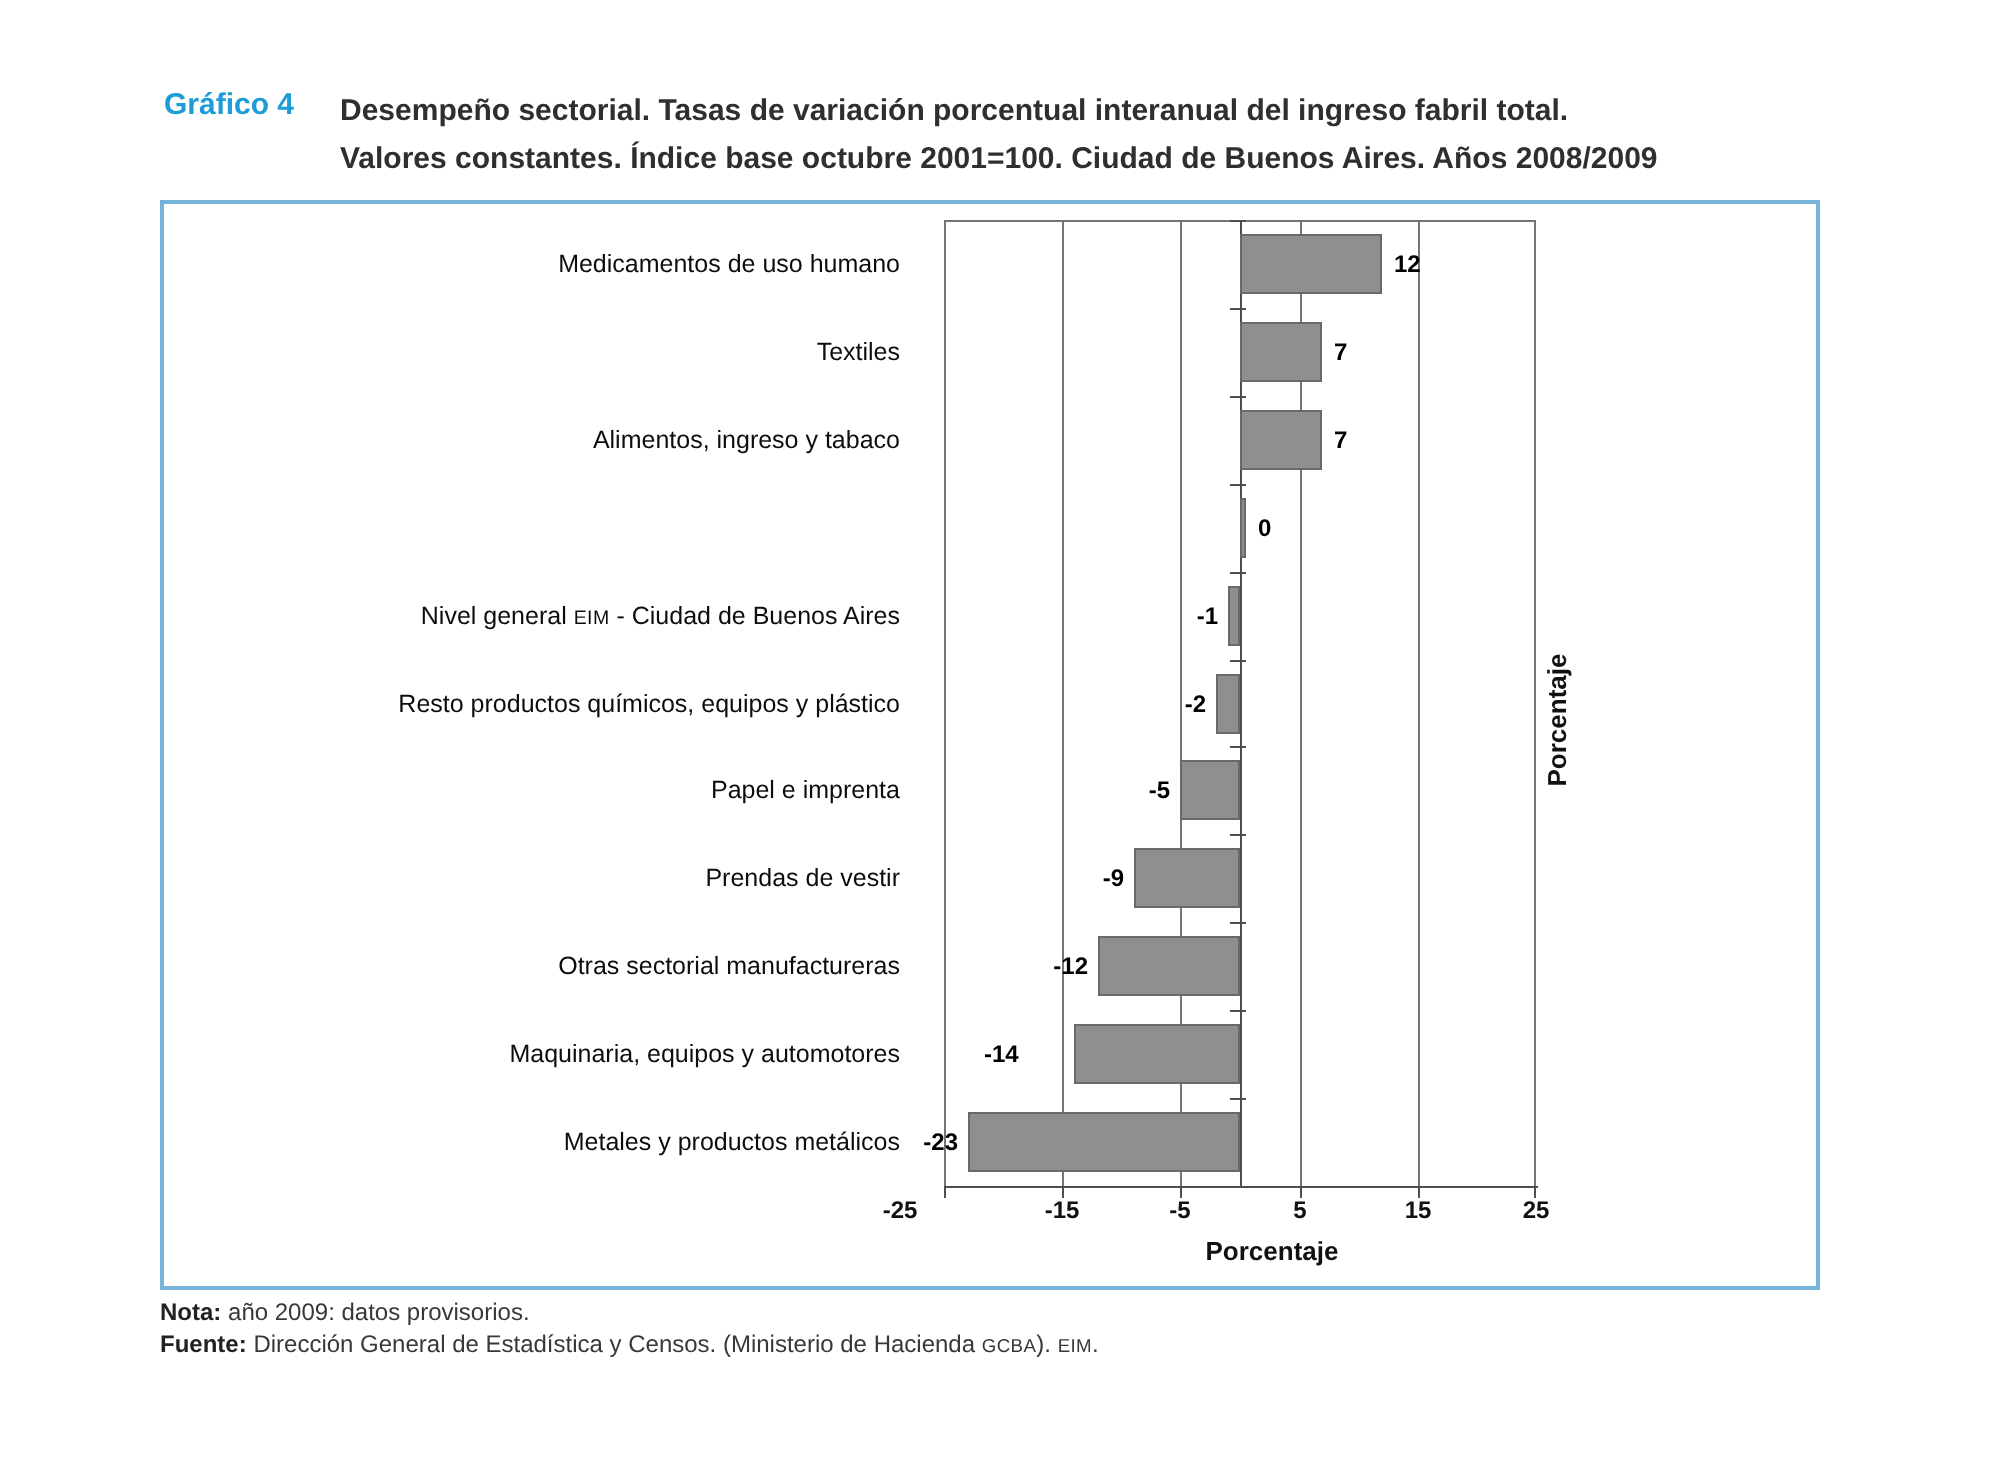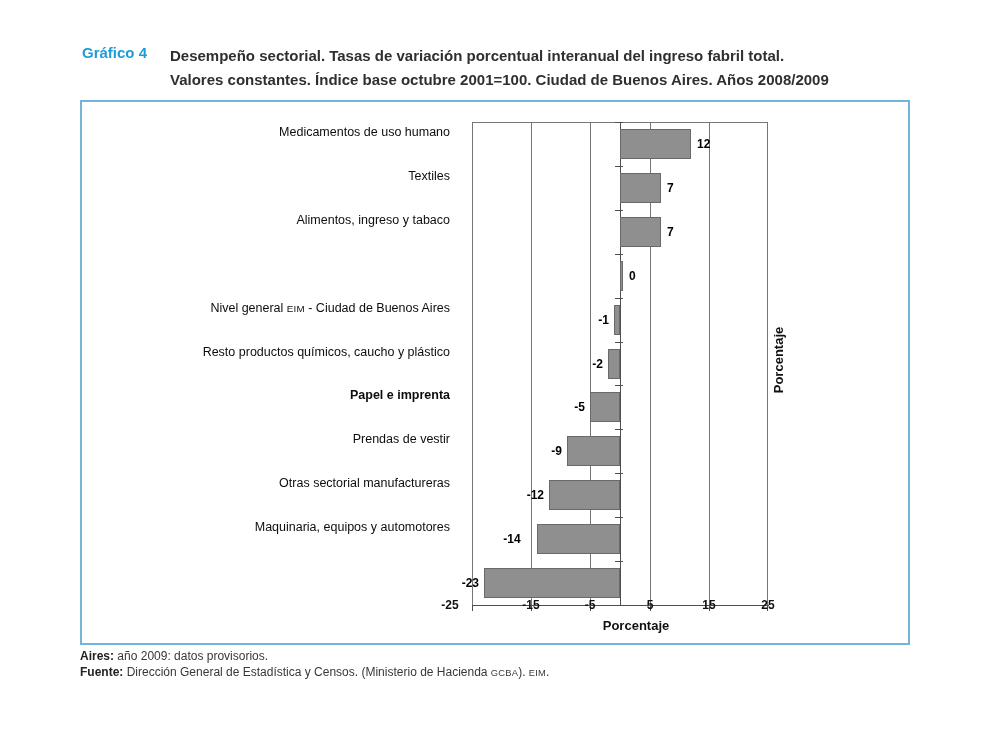--- a/index.html
+++ b/index.html
@@ -43,21 +43,21 @@
     width: 830px; height: 545px;
     border: 2px solid #74b4d8;
     box-sizing: border-box;
     background: #ffffff;
   }
 
   
   #plot {
     position: absolute;
     left: 472px; top: 110px;
-    width: 296px; height: 483px; margin-top: 12px;
+    width: 296px; height: 483px;
   }
   .gridline { position: absolute; background: #757575; }
   .axis-line { position: absolute; background: #4e4e4e; }
   .tick { position: absolute; background: #4e4e4e; }
   .bar {
     position: absolute;
     box-sizing: border-box;
     border: 1px solid #696969;
   }
   .val-label {
@@ -168,52 +168,53 @@
       <div class="val-label" style="top: 183px; left: 97px; width: 40px; text-align: right;">-1</div>
       <div class="bar" style="left: 136px; top: 227px; width: 12px; height: 30px; background: rgb(143, 143, 143); border-color: rgb(105, 105, 105);"></div>
       <div class="val-label" style="top: 227px; left: 91px; width: 40px; text-align: right;">-2</div>
       <div class="bar" style="left: 118px; top: 270px; width: 30px; height: 30px; background: rgb(143, 143, 143); border-color: rgb(105, 105, 105);"></div>
       <div class="val-label" style="top: 270px; left: 73px; width: 40px; text-align: right;">-5</div>
       <div class="bar" style="left: 95px; top: 314px; width: 53px; height: 30px; background: rgb(143, 143, 143); border-color: rgb(105, 105, 105);"></div>
       <div class="val-label" style="top: 314px; left: 50px; width: 40px; text-align: right;">-9</div>
       <div class="bar" style="left: 77px; top: 358px; width: 71px; height: 30px; background: rgb(143, 143, 143); border-color: rgb(105, 105, 105);"></div>
       <div class="val-label" style="top: 358px; left: 32px; width: 40px; text-align: right;">-12</div>
       <div class="bar" style="left: 65px; top: 402px; width: 83px; height: 30px; background: rgb(143, 143, 143); border-color: rgb(105, 105, 105);"></div>
-      <div class="val-label" style="top: 402px; left: 20px; width: 40px; text-align: center;">-14</div>
+      <div class="val-label" style="top: 402px; left: 20px; width: 40px; text-align: left;">-14</div>
       <div class="bar" style="left: 12px; top: 446px; width: 136px; height: 30px; background: rgb(143, 143, 143); border-color: rgb(105, 105, 105);"></div>
       <div class="val-label" style="top: 446px; left: -33px; width: 40px; text-align: right;">-23</div>
     </div>
 
   <div id="cat-labels"></div>
 
   <div id="x-ticks">
       <div class="x-tick-label" style="left: 420px;">-25</div>
       <div class="x-tick-label" style="left: 501px;">-15</div>
       <div class="x-tick-label" style="left: 560px;">-5</div>
       <div class="x-tick-label" style="left: 620px;">5</div>
       <div class="x-tick-label" style="left: 679px;">15</div>
       <div class="x-tick-label" style="left: 738px;">25</div>
     </div>
 
   <div class="x-axis-title">Porcentaje</div>
   <div class="right-axis-title">Porcentaje</div>
 
   <div class="notes">
     <div class="note-row">
-      <b>Aires:</b>
+      <b>Nota:</b>
       <span>año 2009: datos provisorios.</span>
     </div>
     <div class="note-row">
       <b>Fuente:</b>
       <span>Dirección General de Estadística y Censos. (Ministerio de Hacienda <span class="sc">GCBA</span>). <span class="sc">EIM</span>.</span>
     </div>
   </div>
 
 <div class="cat-label" style="top: 122px;">Medicamentos de uso humano</div>
     <div class="cat-label" style="top: 166px;">Textiles</div>
     <div class="cat-label" style="top: 210px;">Alimentos, ingreso y tabaco</div>
     <div class="cat-label" style="top: 298px;">Nivel general <span class="sc">EIM</span> - Ciudad de Buenos Aires</div>
-    <div class="cat-label" style="top: 342px;">Resto productos químicos, caucho y plástico</div>
-    <div class="cat-label" style="top: 385px; font-weight: bold;">Papel e imprenta</div>
+    <div class="cat-label" style="top: 342px;">Resto productos químicos, equipos y plástico</div>
+    <div class="cat-label" style="top: 385px;">Papel e imprenta</div>
     <div class="cat-label" style="top: 429px;">Prendas de vestir</div>
     <div class="cat-label" style="top: 473px;">Otras sectorial manufactureras</div>
     <div class="cat-label" style="top: 517px;">Maquinaria, equipos y automotores</div>
+    <div class="cat-label" style="top: 561px;">Metales y productos metálicos</div>
   </div>
 
 </body></html>

